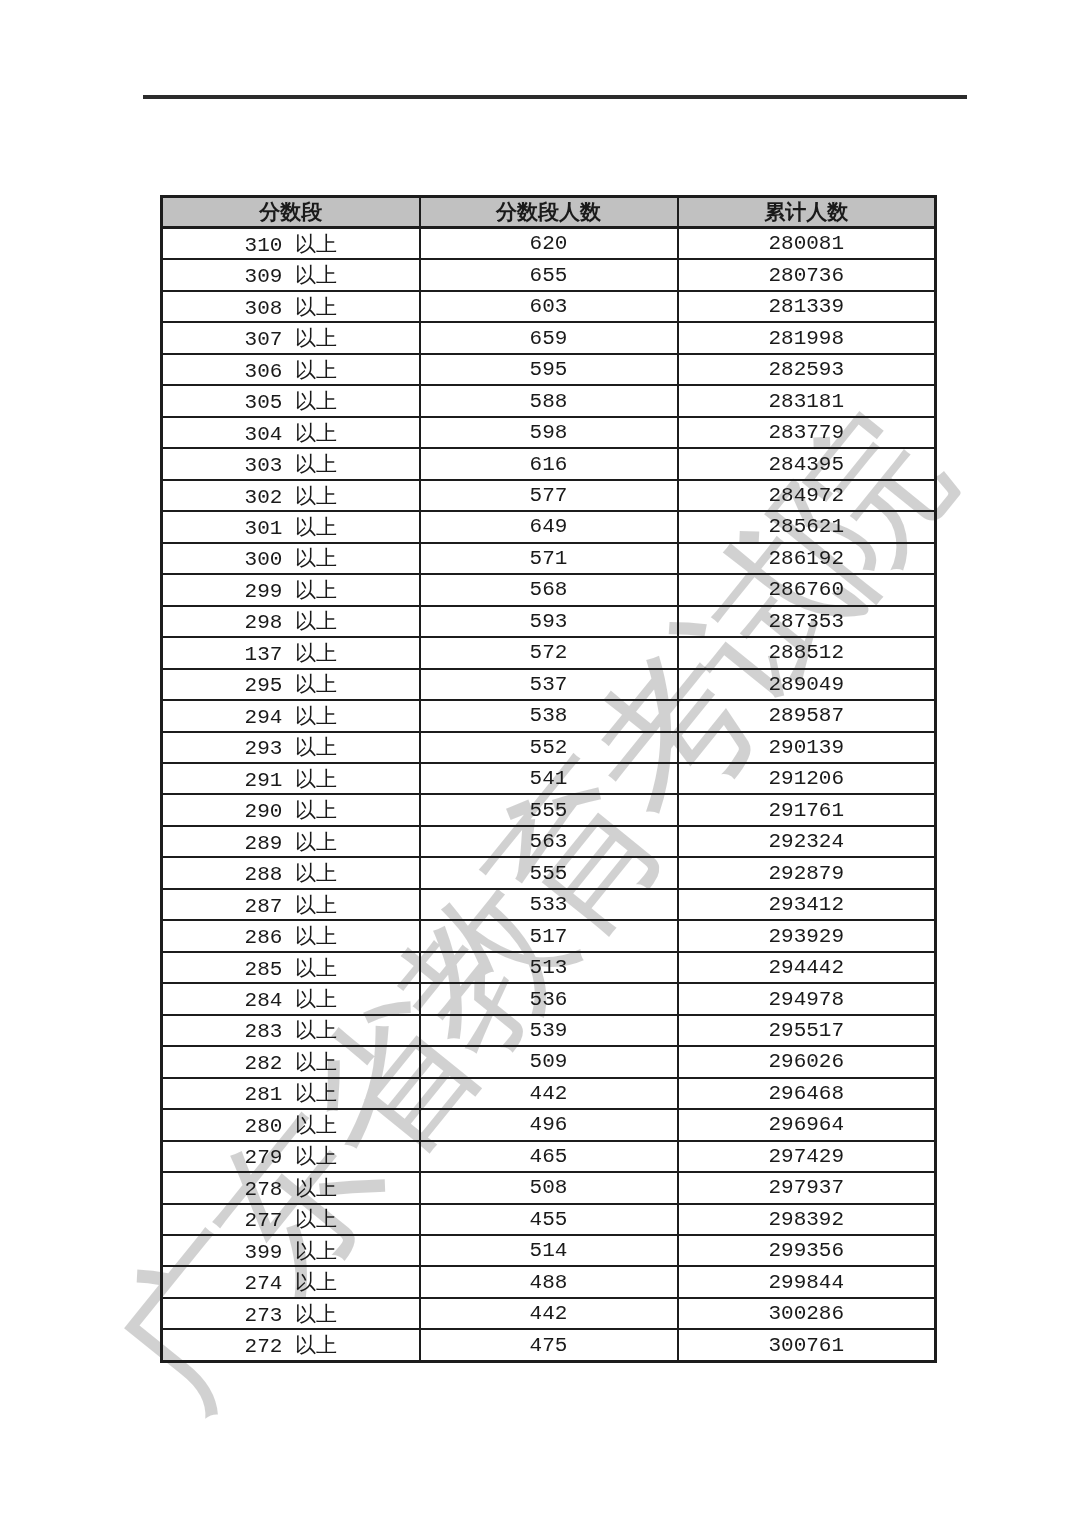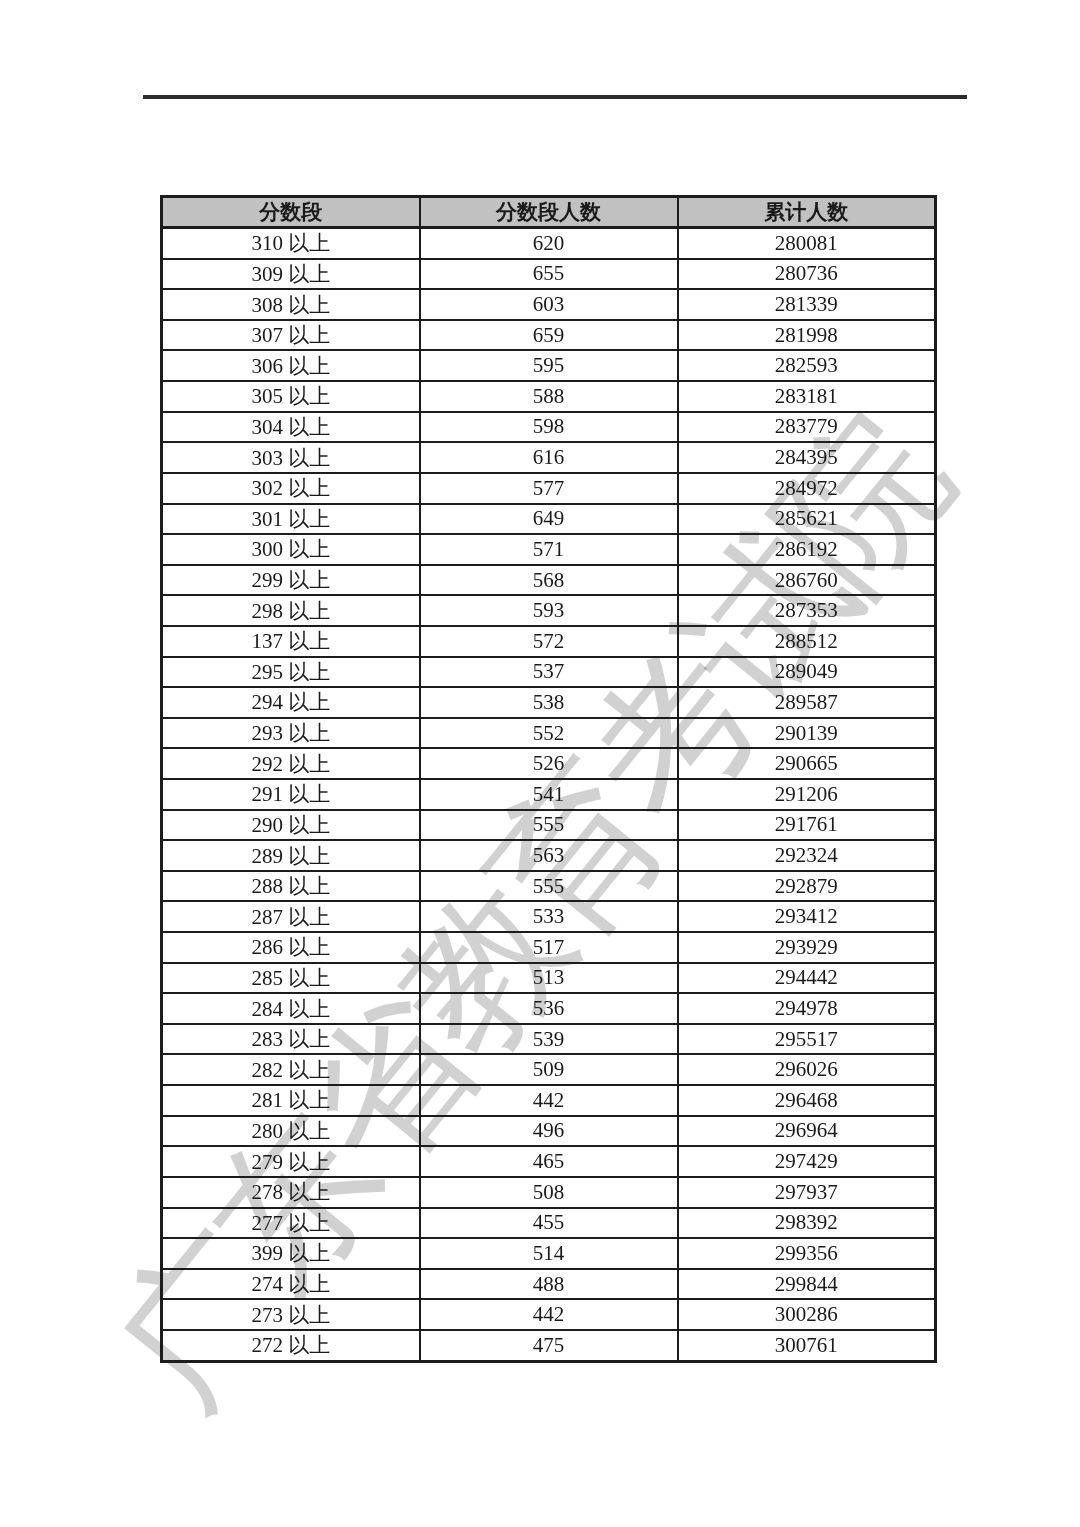--- a/index.html
+++ b/index.html
@@ -37,20 +37,21 @@
     color: var(--watermark_color);
     z-index: 1;
     user-select: none;
     pointer-events: none;
   }
   .table-wrap {
     position: absolute;
     left: 160px; top: 195px;
     width: 777px;
     z-index: 2;
+    font-family: Liberation Mono, monospace;
   }
   table.score-table {
     width: 100%;
     height: 1168px;
     border-collapse: collapse;
     table-layout: fixed;
     border: 3px solid var(--border_color);
   }
   .score-table th, .score-table td {
     border: 2px solid var(--border_color);
@@ -168,25 +169,20 @@
             <td>294 以上</td>
             <td>538</td>
             <td>289587</td>
           </tr>
           <tr>
             <td>293 以上</td>
             <td>552</td>
             <td>290139</td>
           </tr>
           <tr>
-            <td>292 以上</td>
-            <td>526</td>
-            <td>290665</td>
-          </tr>
-          <tr>
             <td>291 以上</td>
             <td>541</td>
             <td>291206</td>
           </tr>
           <tr>
             <td>290 以上</td>
             <td>555</td>
             <td>291761</td>
           </tr>
           <tr>

